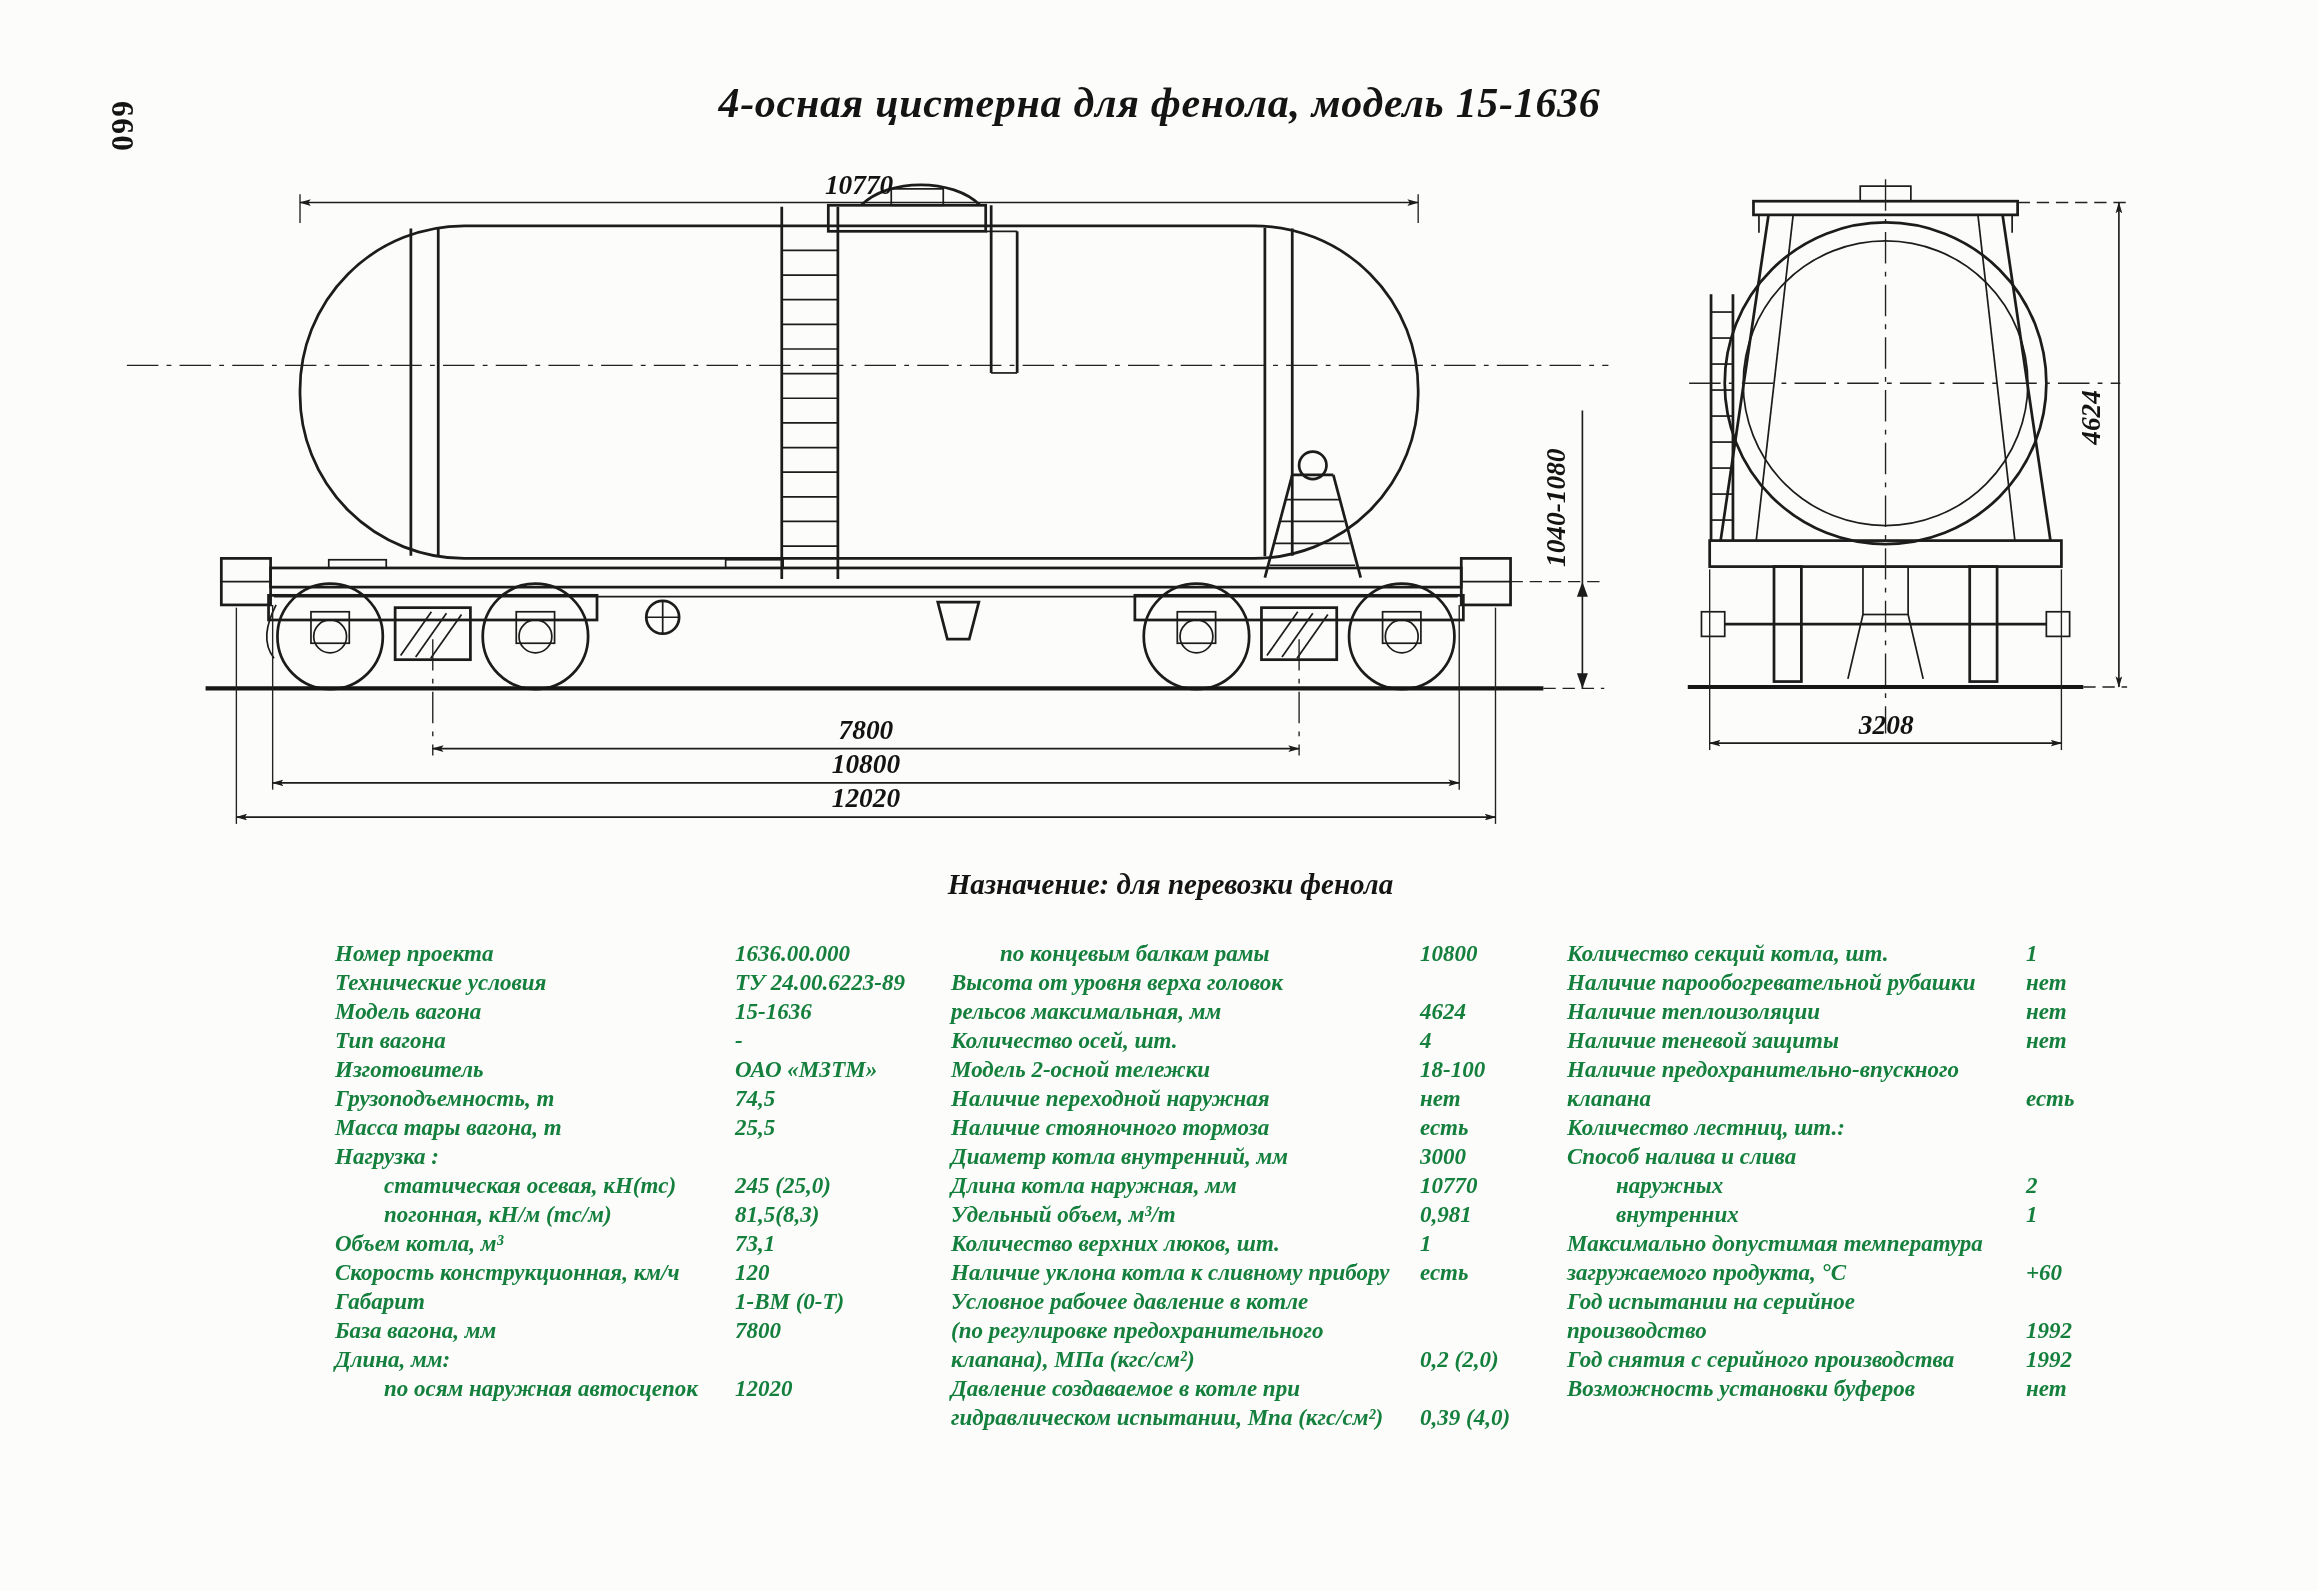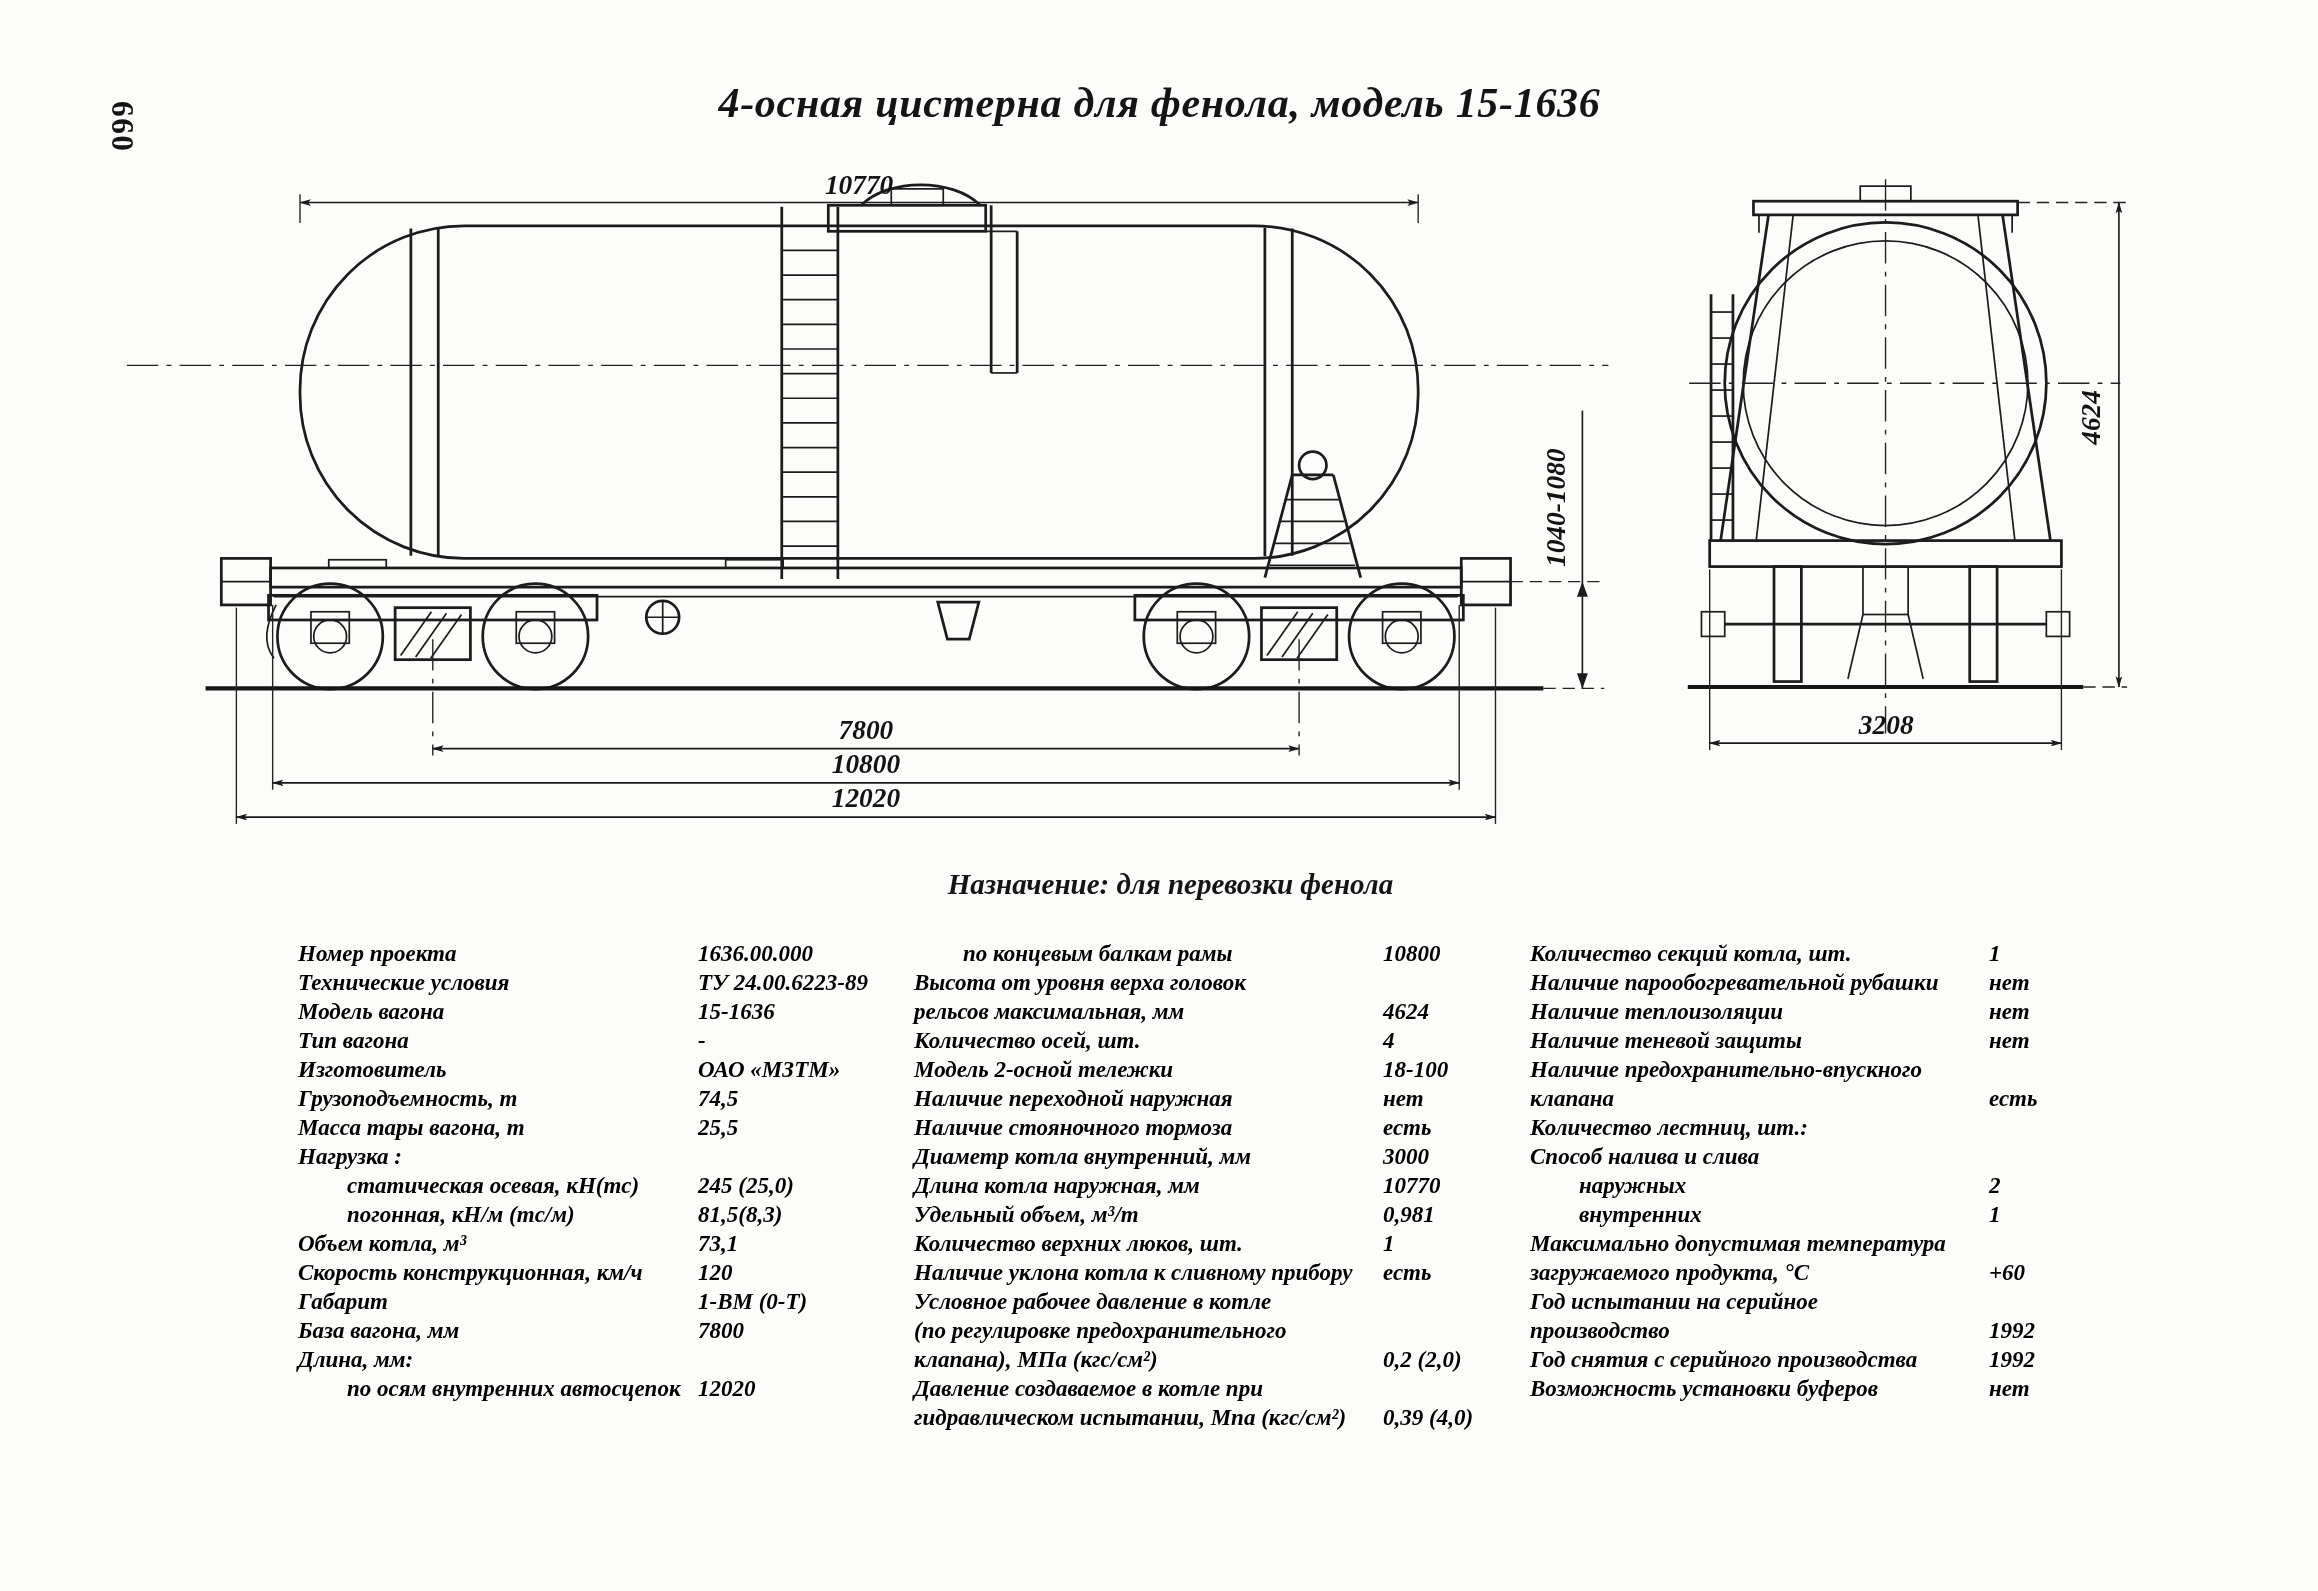--- a/index.html
+++ b/index.html
@@ -26,21 +26,22 @@
   }
   .purpose{
     position:absolute;left:0;top:868px;width:2341px;
     text-align:center;
     font:bold italic 29px "Liberation Serif", serif;
   }
   .drawing-svg{position:absolute;left:0;top:0;}
   .spec-col{
     position:absolute;top:939px;
     font:bold italic 23px "Liberation Serif", serif;
-    color:#000000;
+    color:#15803d;
+    margin-left:37px;
   }
   #spec-col-1{left:298px;width:602px;--vx:400px;}
   #spec-col-2{left:914px;width:602px;--vx:469px;}
   #spec-col-3{left:1530px;width:616px;--vx:459px;}
   .spec-row{position:relative;height:29px;line-height:29px;white-space:nowrap;}
   .spec-label.ind{padding-left:49px;display:inline-block;font-style:italic;}
   .spec-value{position:absolute;left:var(--vx);top:0;}
   
   .ln{stroke:#1c1c1c;fill:none;stroke-width:4;}
   .thin{stroke:#1c1c1c;fill:none;stroke-width:2.5;}
@@ -291,21 +292,21 @@
       <div class="spec-row"><span class="spec-label">Грузоподъемность, т</span><span class="spec-value">74,5</span></div>
       <div class="spec-row"><span class="spec-label">Масса тары вагона, т</span><span class="spec-value">25,5</span></div>
       <div class="spec-row"><span class="spec-label">Нагрузка :</span></div>
       <div class="spec-row"><span class="spec-label ind">статическая осевая, кН(тс)</span><span class="spec-value">245 (25,0)</span></div>
       <div class="spec-row"><span class="spec-label ind">погонная, кН/м (тс/м)</span><span class="spec-value">81,5(8,3)</span></div>
       <div class="spec-row"><span class="spec-label">Объем котла, м³</span><span class="spec-value">73,1</span></div>
       <div class="spec-row"><span class="spec-label">Скорость конструкционная, км/ч</span><span class="spec-value">120</span></div>
       <div class="spec-row"><span class="spec-label">Габарит</span><span class="spec-value">1-ВМ (0-Т)</span></div>
       <div class="spec-row"><span class="spec-label">База вагона, мм</span><span class="spec-value">7800</span></div>
       <div class="spec-row"><span class="spec-label">Длина, мм:</span></div>
-      <div class="spec-row"><span class="spec-label ind">по осям внутренних автосцепок</span><span class="spec-value">12020</span></div>
+      <div class="spec-row"><span class="spec-label ind">по осям наружная автосцепок</span><span class="spec-value">12020</span></div>
     </div>
   <div class="spec-col" id="spec-col-2">
       <div class="spec-row"><span class="spec-label ind">по концевым балкам рамы</span><span class="spec-value">10800</span></div>
       <div class="spec-row"><span class="spec-label">Высота от уровня верха головок</span></div>
       <div class="spec-row"><span class="spec-label">рельсов максимальная, мм</span><span class="spec-value">4624</span></div>
       <div class="spec-row"><span class="spec-label">Количество осей, шт.</span><span class="spec-value">4</span></div>
       <div class="spec-row"><span class="spec-label">Модель 2-осной тележки</span><span class="spec-value">18-100</span></div>
       <div class="spec-row"><span class="spec-label">Наличие переходной наружная</span><span class="spec-value">нет</span></div>
       <div class="spec-row"><span class="spec-label">Наличие стояночного тормоза</span><span class="spec-value">есть</span></div>
       <div class="spec-row"><span class="spec-label">Диаметр котла внутренний, мм</span><span class="spec-value">3000</span></div>

